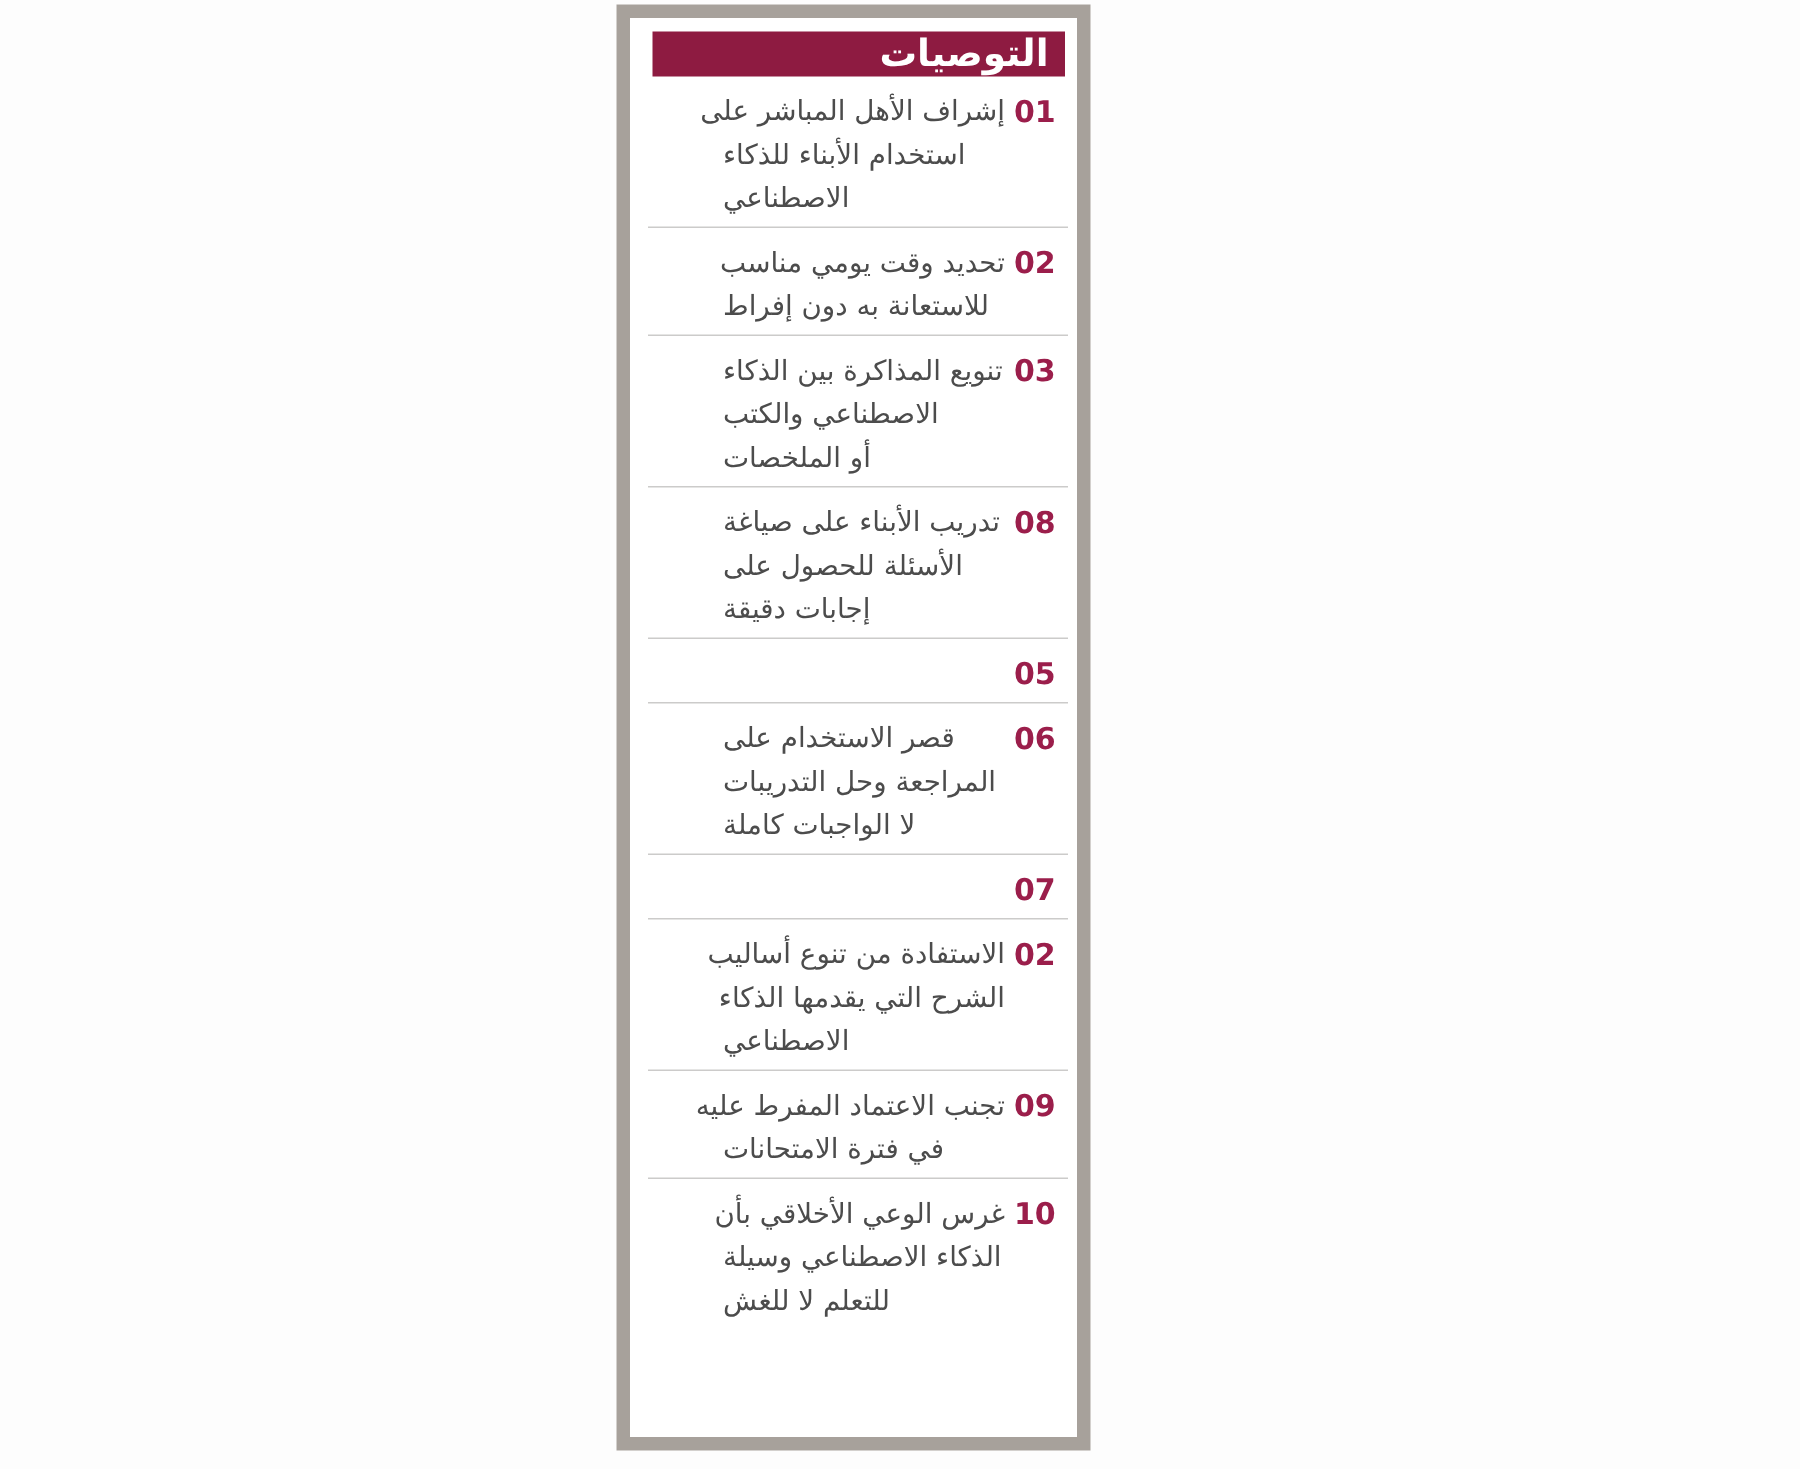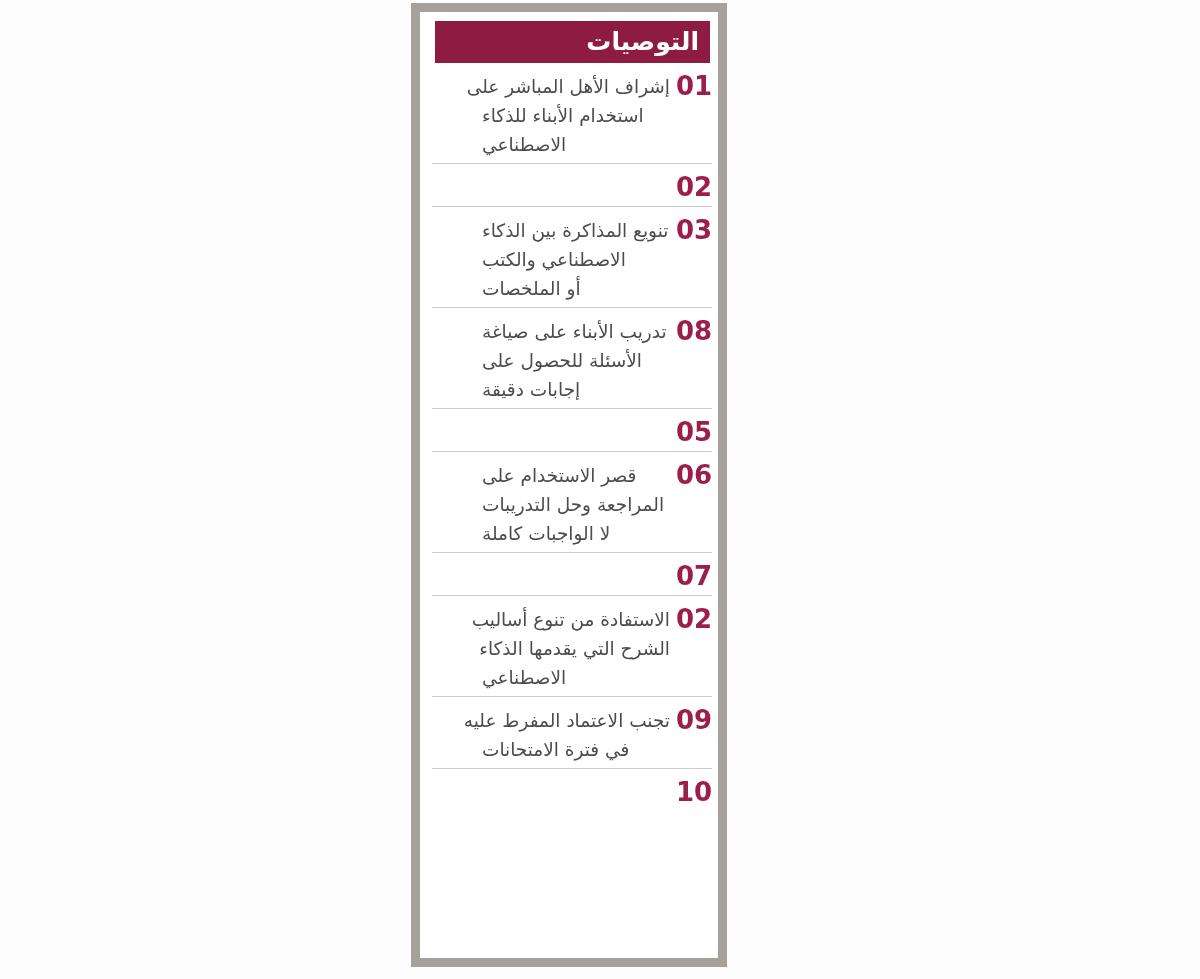--- a/index.html
+++ b/index.html
@@ -27,21 +27,21 @@
     left: 411px;
     top: 3px;
     width: 316px;
     height: 964px;
     border: 9px solid var(--frame-border);
     background: var(--panel-bg);
     direction: rtl;
   }
   .header {
     margin: 9px 8px 0 15px;
-    height: 42px;
+    height: 30px;
     background: var(--header-bg);
     display: flex;
     align-items: center;
     justify-content: flex-start; 
   }
   .title {
     color: var(--title-text);
     font-size: 25px;
     font-weight: bold;
     padding: 0 11px;
@@ -57,21 +57,21 @@
     gap: 6px;
     padding: 9px 0 4px 0;
     border-bottom: 1px solid var(--separator);
   }
   .item:last-child { border-bottom: none; }
   .num {
     flex: 0 0 36px;
     width: 36px;
     text-align: left;
     color: var(--number);
-    font-size: 26px;
+    font-size: 20px;
     font-weight: bold;
     line-height: 29px;
     direction: ltr;
   }
   .text {
     flex: 0 0 188px;
     width: 188px;
     text-align: left;
     color: var(--body-text);
     font-size: 18.5px;
@@ -89,20 +89,22 @@
   <div class="list" id="list">
   <div class="item">
     <span class="num">01</span>
     <span class="text">إشراف الأهل المباشر على
 استخدام الأبناء للذكاء
 الاصطناعي</span>
   </div>
 
   <div class="item">
     <span class="num">02</span>
+    <span class="text">تحديد وقت يومي مناسب
+للاستعانة به دون إفراط</span>
   </div>
 
   <div class="item">
     <span class="num">03</span>
     <span class="text">تنويع المذاكرة بين الذكاء
 الاصطناعي والكتب
 أو الملخصات</span>
   </div>
 
   <div class="item">
@@ -135,15 +137,18 @@
   </div>
 
   <div class="item">
     <span class="num">09</span>
     <span class="text">تجنب الاعتماد المفرط عليه
 في فترة الامتحانات</span>
   </div>
 
   <div class="item">
     <span class="num">10</span>
+    <span class="text">غرس الوعي الأخلاقي بأن
+الذكاء الاصطناعي وسيلة
+للتعلم لا للغش</span>
   </div>
 </div>
 </div>
 
 </body></html>

